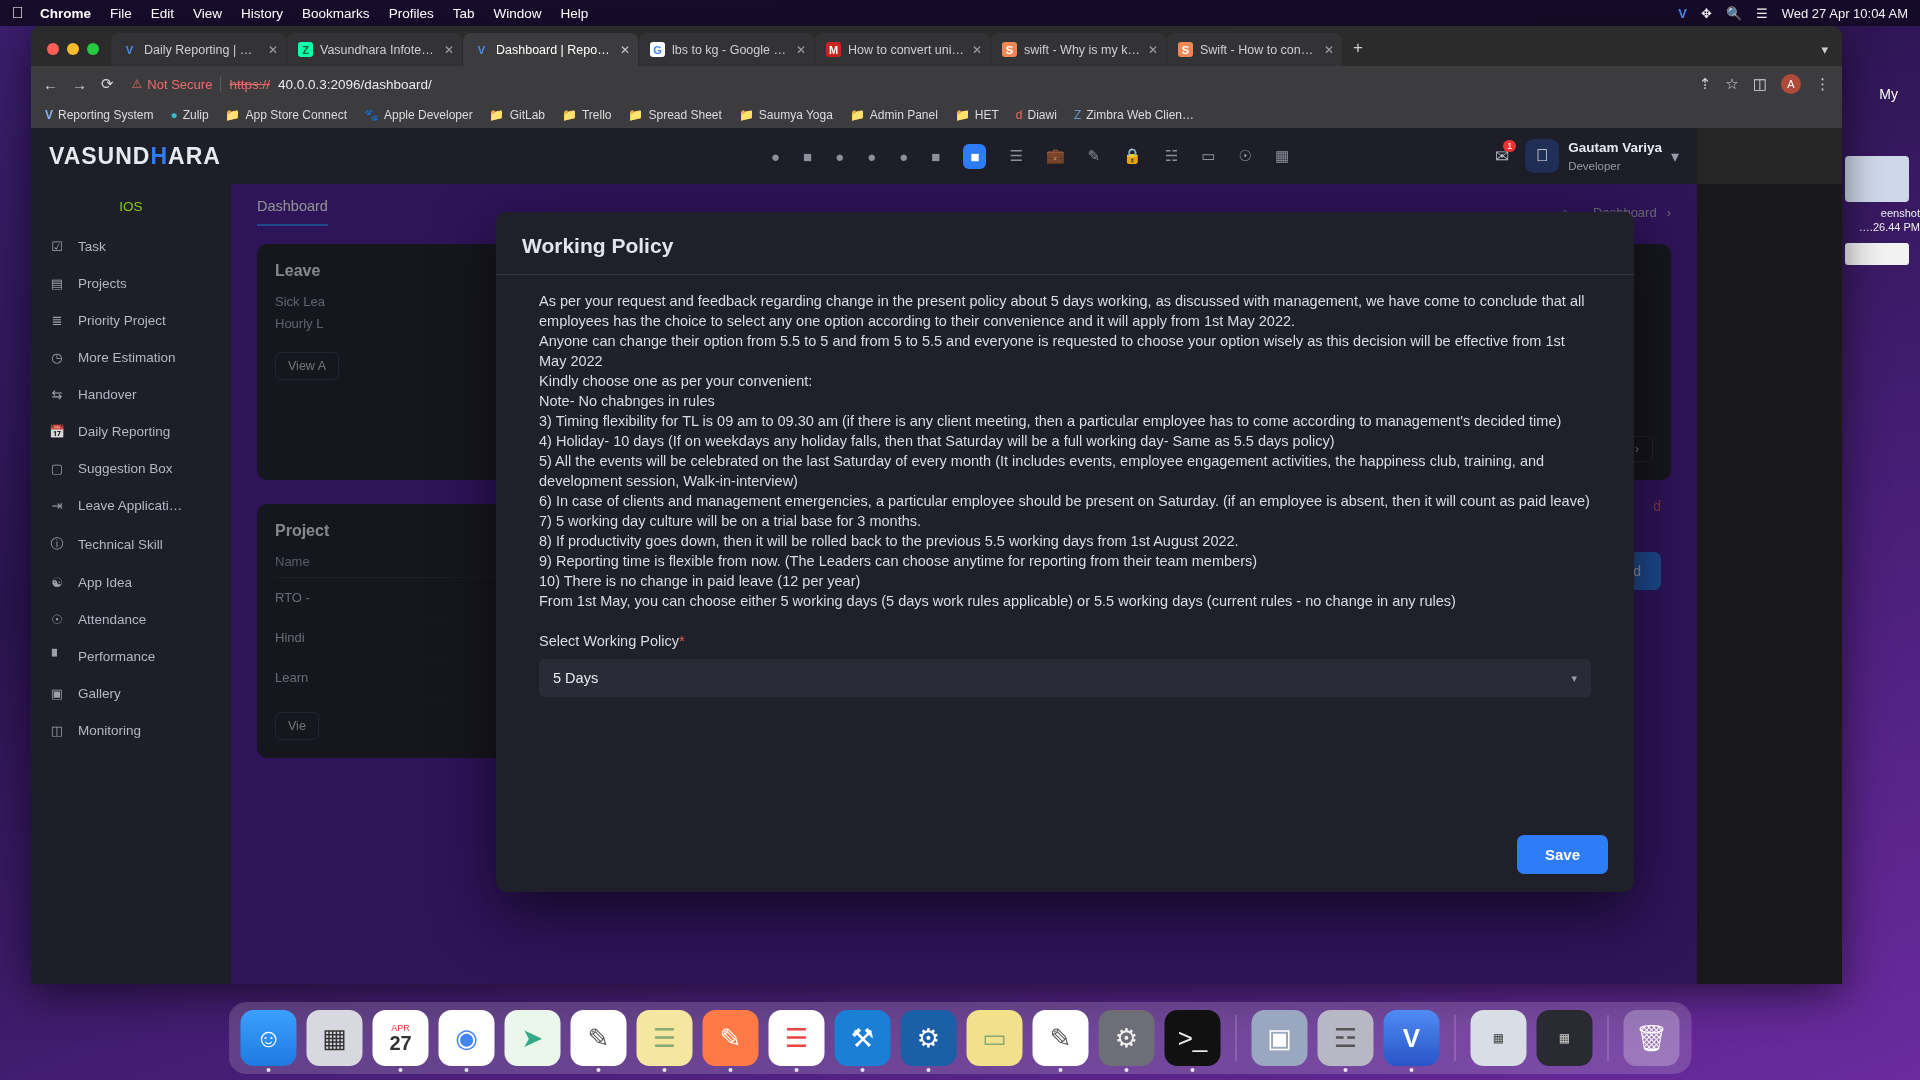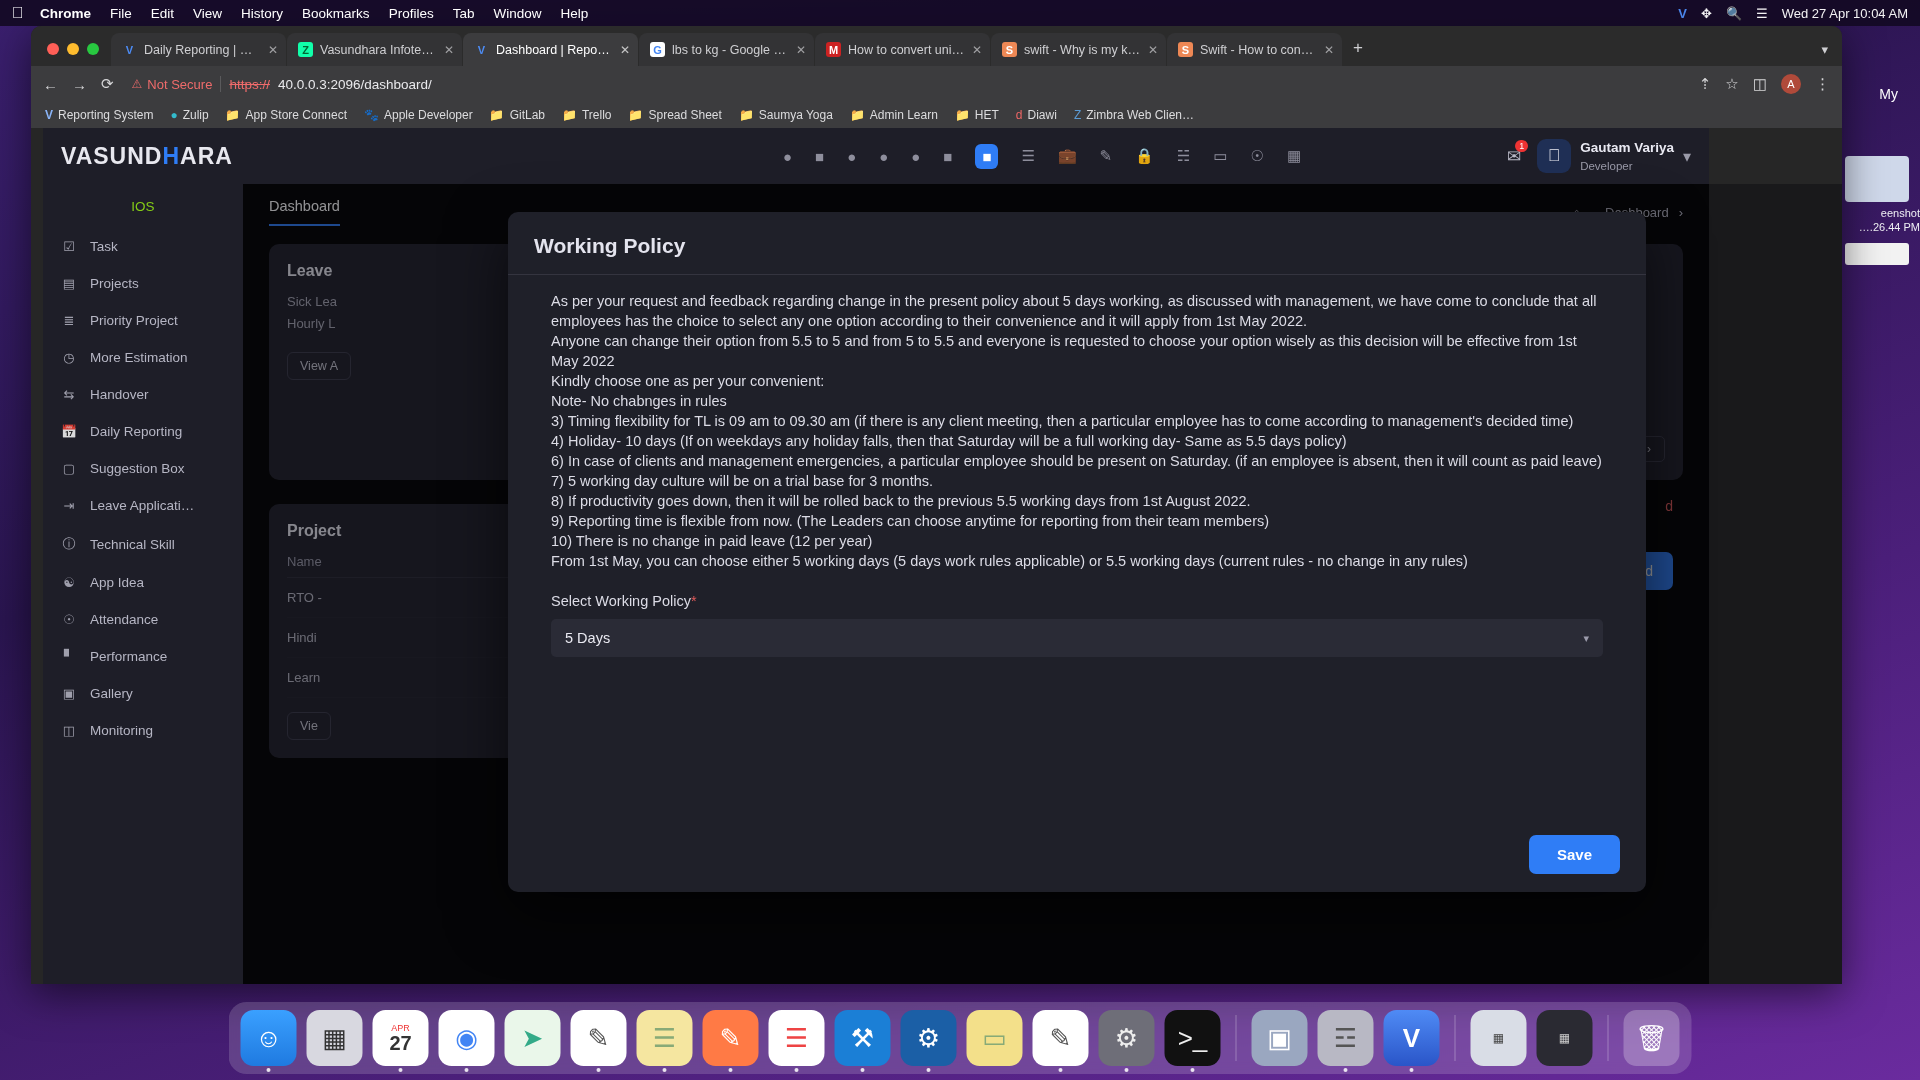--- a/index.html
+++ b/index.html
@@ -64,41 +64,41 @@
   .url-scheme { color:#ef6b6b; text-decoration: line-through; }
   .url-rest { color:#e9e9ec; }
   .avatar-chip { width:20px; height:20px; border-radius:50%; background:#b04a3a; color:#fff; font-size:11px; display:flex; align-items:center; justify-content:center;}
 
   .bookmarks { height:26px; background:#3c3c3e; display:flex; align-items:center; gap:17px; padding:0 14px; color:#dcdcde; font-size:12px; }
   .bm { display:flex; align-items:center; gap:5px; white-space:nowrap;}
   .bm .bi { font-size:12px; color:#8ab4f8; }
   .folder { color:#e8c06a; }
 
   
-  .page { position:absolute; left:0; top:102px; width:1666px; height:856px; background:#181820;margin-left:12px; }
+  .page { position:absolute; left:0; top:102px; width:1666px; height:856px; background:#181820; }
   .appbar { height:56px; background:#1e1e28; display:flex; align-items:center; padding:0 18px; position:relative;}
   .logo { font-size:23px; letter-spacing:1px; color:#e8e8ef; font-weight:bold; }
   .logo .hl { color:#2f7df6; }
   .appbar-icons { position:absolute; left:740px; display:flex; gap:23px; align-items:center; color:#8e8e9c; font-size:15px;}
   .appbar-icons .sel { background:#2f7df6; color:#fff; border-radius:6px; padding:4px 7px; }
   .appbar-right { margin-left:auto; display:flex; align-items:center; gap:16px; }
   .bell { position:relative; color:#b9b9c6; font-size:17px;}
   .badge { position:absolute; top:-6px; right:-7px; background:#e33; color:#fff; font-size:9px; border-radius:8px; padding:1px 4px;}
   .userchip { display:flex; align-items:center; gap:9px; }
   .usq { width:34px; height:34px; border-radius:9px; background:#1f2f55; display:flex; align-items:center; justify-content:center; color:#e6e6ee; font-size:17px;}
   .uname { color:#e9e9f2; font-size:13.5px; font-weight:bold; line-height:1.25;}
   .urole { color:#9a9aa8; font-size:11.5px; }
 
   .body-row { display:flex; height:800px; }
   .sidebar { width:200px; background:#1e1e28; padding-top:0; }
   .side-head { height:44px; display:flex; align-items:center; justify-content:center; color:#84cc16; font-size:13.5px; }
   .side-item { display:flex; align-items:center; gap:13px; padding:11px 18px; color:#b6b6c4; font-size:13.5px; }
   .side-item .si { width:16px; text-align:center; font-size:13px; opacity:.85;}
 
-  .content { flex:1 1 auto; background:#000000; position:relative; }
+  .content { flex:1 1 auto; background:#4c1d95; position:relative; }
   .tabsrow { display:flex; align-items:center; padding:14px 26px 0 26px; gap:26px; position:relative;}
   .ptab { color:#c9c9d6; font-size:14.5px; padding-bottom:10px; }
   .ptab.active { color:#fff; border-bottom:2px solid #2f7df6; }
   .crumbs { margin-left:auto; display:flex; align-items:center; gap:10px; color:#b8b8c6; font-size:13px; }
   .cards { display:flex; gap:20px; padding:18px 26px; }
   .card { background:#20202b; border-radius:10px; padding:18px; color:#d7d7e2; }
   .card h3 { font-size:16px; margin-bottom:14px; color:#ececf4;}
   .card .line { font-size:13px; margin:7px 0; color:#a9a9b8;}
   .btn-outline { display:inline-block; margin-top:14px; border:1px solid #3b3b4b; border-radius:6px; padding:6px 12px; font-size:12.5px; color:#c7c7d4;}
   .card.leave { width:370px; }
@@ -281,21 +281,21 @@
     <span class="bm">
         <span class="bi folder">📁</span>
         <span>Spread Sheet</span>
       </span>
     <span class="bm">
         <span class="bi folder">📁</span>
         <span>Saumya Yoga</span>
       </span>
     <span class="bm">
         <span class="bi folder">📁</span>
-        <span>Admin Learn</span>
+        <span>Admin Panel</span>
       </span>
     <span class="bm">
         <span class="bi folder">📁</span>
         <span>HET</span>
       </span>
     <span class="bm">
         <span class="bi" style="color:#e66">d</span>
         <span>Diawi</span>
       </span>
     <span class="bm">
@@ -455,20 +455,21 @@
         <div class="modal">
           <div class="modal-title">Working Policy</div>
           <div class="modal-sep"></div>
           <div class="modal-body">
             <div class="mp">As per your request and feedback regarding change in the present policy about 5 days working, as discussed with management, we have come to conclude that all employees has the choice to select any one option according to their convenience and it will apply from 1st May 2022.</div>
             <div class="mp">Anyone can change their option from 5.5 to 5 and from 5 to 5.5 and everyone is requested to choose your option wisely as this decision will be effective from 1st May 2022</div>
             <div class="mp">Kindly choose one as per your convenient:</div>
             <div class="mp">Note- No chabnges in rules</div>
             <div class="mp">3) Timing flexibility for TL is 09 am to 09.30 am (if there is any client meeting, then a particular employee has to come according to management's decided time)</div>
             <div class="mp">4) Holiday- 10 days (If on weekdays any holiday falls, then that Saturday will be a full working day- Same as 5.5 days policy)</div>
+            <div class="mp">5) All the events will be celebrated on the last Saturday of every month (It includes events, employee engagement activities, the happiness club, training, and development session, Walk-in-interview)</div>
             <div class="mp">6) In case of clients and management emergencies, a particular employee should be present on Saturday. (if an employee is absent, then it will count as paid leave)</div>
             <div class="mp">7) 5 working day culture will be on a trial base for 3 months.</div>
             <div class="mp">8) If productivity goes down, then it will be rolled back to the previous 5.5 working days from 1st August 2022.</div>
             <div class="mp">9) Reporting time is flexible from now. (The Leaders can choose anytime for reporting from their team members)</div>
             <div class="mp">10) There is no change in paid leave (12 per year)</div>
             <div class="mp">From 1st May, you can choose either 5 working days (5 days work rules applicable) or 5.5 working days (current rules - no change in any rules)</div>
 
             <div class="field-label">
               <span>Select Working Policy</span><span class="req">*</span>
             </div>

